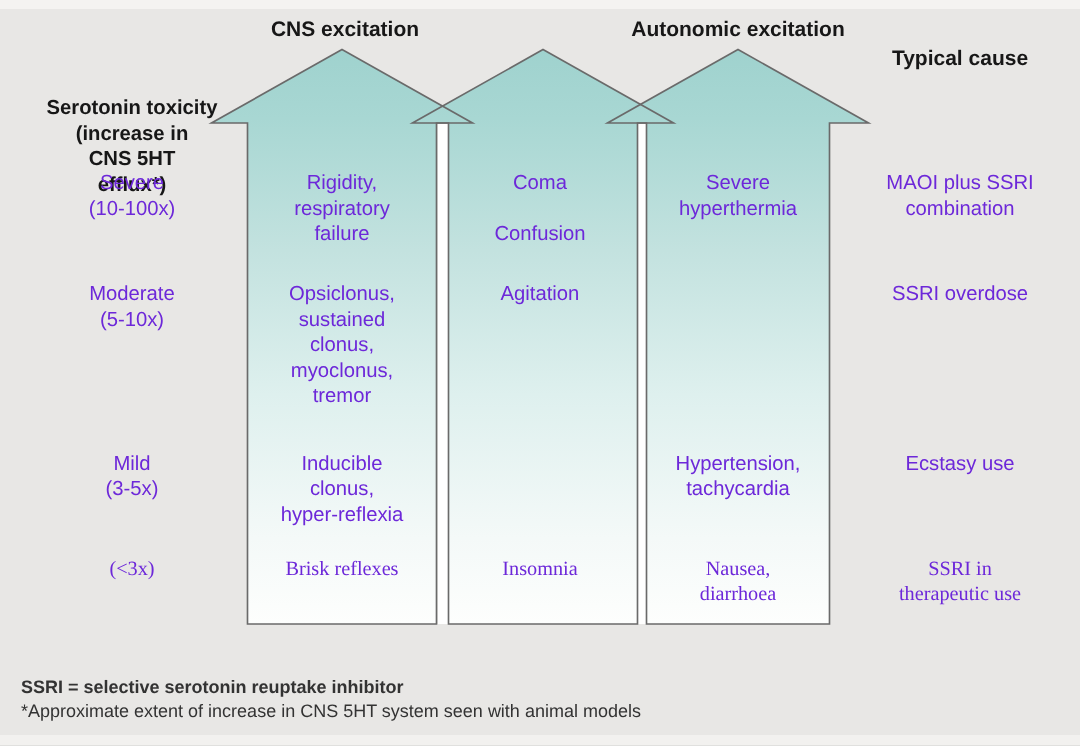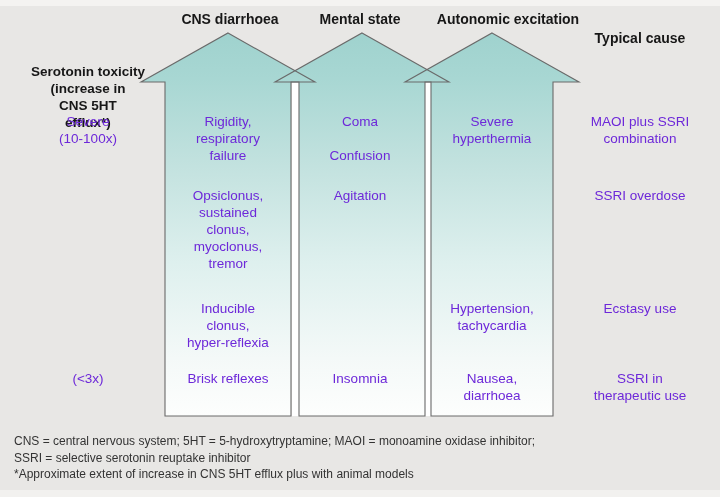--- a/index.html
+++ b/index.html
@@ -12,40 +12,40 @@
   .arrows{position:absolute;top:0;left:0;}
   .txt{
     position:absolute;white-space:pre-line;text-align:center;
     color:#6d28d9;font-size:13.5px;line-height:17px;
   }
   .hdr{font-weight:700;color:#171717;font-size:14px;}
   
   .left-hdr{left:8px;top:30px;width:160px;font-weight:700;color:#171717;margin-top:33px;}
   .hdr-cns{left:140px;top:11px;width:180px;}
   .hdr-mental{left:272px;top:11px;width:176px;}
-  .hdr-autonomic{left:416px;top:11px;width:184px;text-align:center;}
+  .hdr-autonomic{left:400px;top:11px;width:184px;text-align:center;}
   .hdr-cause{left:552px;top:30px;width:176px;}
   
   .c-sev{left:8px;width:160px;}
   .c-cns{left:158px;width:140px;}
   .c-mental{left:292px;width:136px;}
   .c-auto{left:422px;width:140px;}
   .c-cause{left:552px;width:176px;}
   
   .r1{top:113px;}
   .r2{top:187px;}
   .r3{top:300px;}
-  .r4{top:370px;}
+  .r4{top:370px;font-family:Liberation Serif, serif;}
   
   .fn{
     position:absolute;left:14px;width:700px;text-align:left;
     font-size:12px;line-height:16px;color:#333;white-space:pre-line;
   }
   .fn1{top:433px;}
-  .fn2{top:450px;}
+  .fn2{top:450px;font-weight:bold;}
   .fn3{top:466px;}
 </style>
 </head>
 <body>
 
 <div class="fig">
 
   <div class="strip-top"></div>
   <div class="strip-bottom"></div>
 
@@ -70,58 +70,60 @@
 
     <polygon points="228,33 315,82 291,82 291,416 165,416 165,82 141,82" fill="none" stroke="#6a6a6a" stroke-width="1.1" stroke-linejoin="miter"></polygon>
     <polygon points="362,33 449,82 425,82 425,416 299,416 299,82 275,82" fill="none" stroke="#6a6a6a" stroke-width="1.1" stroke-linejoin="miter"></polygon>
     <polygon points="492,33 579,82 553,82 553,416 431,416 431,82 405,82" fill="none" stroke="#6a6a6a" stroke-width="1.1" stroke-linejoin="miter"></polygon>
   </svg>
 
   <div class="txt left-hdr">Serotonin toxicity
 (increase in
 CNS 5HT
 efflux*)</div>
-  <div class="txt hdr hdr-cns">CNS diarrhoea</div>
-  <div class="txt hdr hdr-mental">Mental state</div>
+  <div class="txt hdr hdr-cns">CNS excitation</div>
   <div class="txt hdr hdr-autonomic">Autonomic excitation</div>
   <div class="txt hdr hdr-cause">Typical cause</div>
 
   <div class="txt c-sev r1">Severe
 (10-100x)</div>
   <div class="txt c-cns r1">Rigidity,
 respiratory
 failure</div>
   <div class="txt c-mental r1">Coma
 
 Confusion</div>
   <div class="txt c-auto r1">Severe
 hyperthermia</div>
   <div class="txt c-cause r1">MAOI plus SSRI
 combination</div>
 
+  <div class="txt c-sev r2">Moderate
+(5-10x)</div>
   <div class="txt c-cns r2">Opsiclonus,
 sustained
 clonus,
 myoclonus,
 tremor</div>
   <div class="txt c-mental r2">Agitation</div>
   <div class="txt c-cause r2">SSRI overdose</div>
 
+  <div class="txt c-sev r3">Mild
+(3-5x)</div>
   <div class="txt c-cns r3">Inducible
 clonus,
 hyper-reflexia</div>
   <div class="txt c-auto r3">Hypertension,
 tachycardia</div>
   <div class="txt c-cause r3">Ecstasy use</div>
 
   <div class="txt c-sev r4">(&lt;3x)</div>
   <div class="txt c-mental r4">Insomnia</div>
   <div class="txt c-cns r4">Brisk reflexes</div>
   <div class="txt c-auto r4">Nausea,
 diarrhoea</div>
   <div class="txt c-cause r4">SSRI in
 therapeutic use</div>
 
-  <div class="fn fn1">CNS = central nervous system; 5HT = 5-hydroxytryptamine; MAOI = monoamine oxidase inhibitor;</div>
   <div class="fn fn2">SSRI = selective serotonin reuptake inhibitor</div>
-  <div class="fn fn3">*Approximate extent of increase in CNS 5HT efflux plus with animal models</div>
+  <div class="fn fn3">*Approximate extent of increase in CNS 5HT system seen with animal models</div>
 
 </div>
 
 </body></html>

